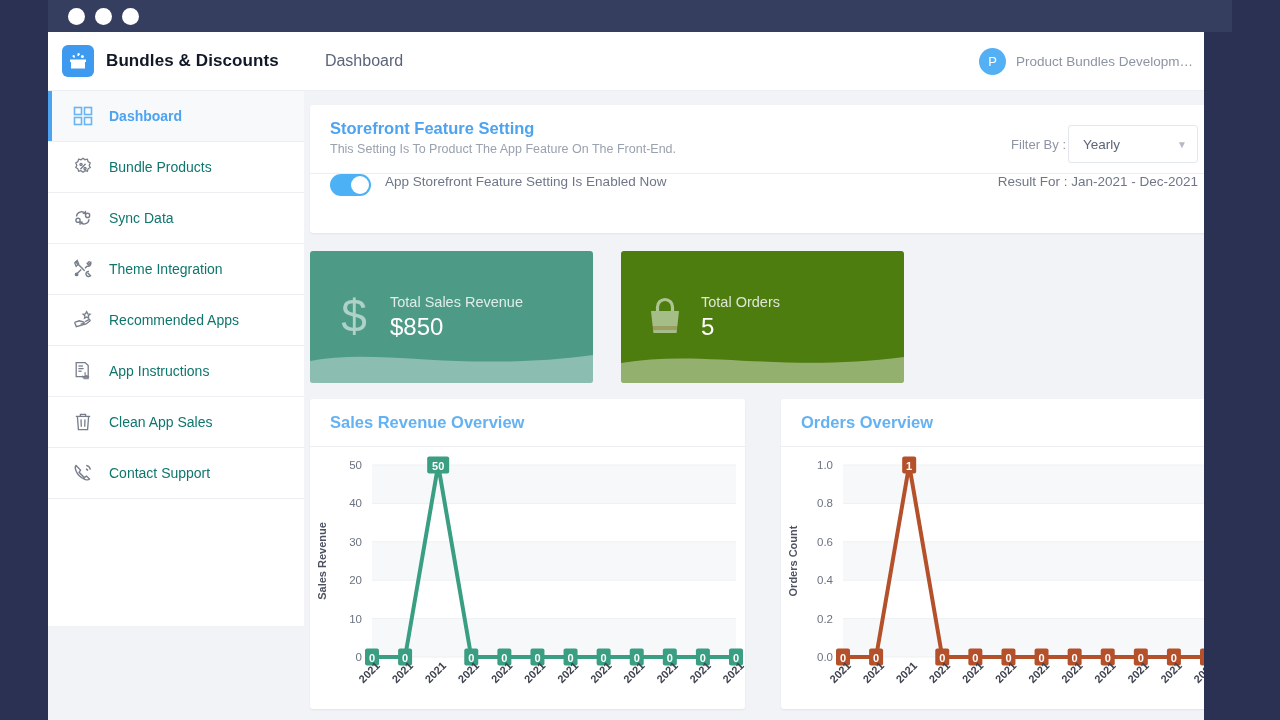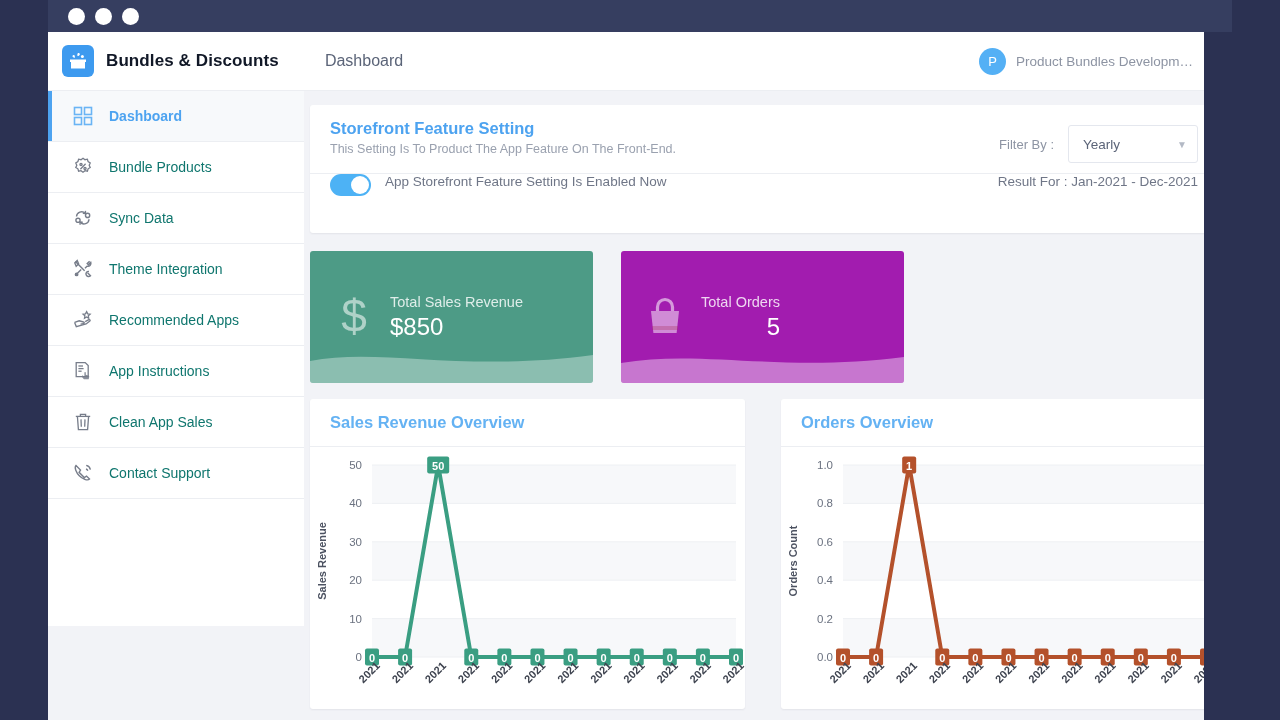--- a/index.html
+++ b/index.html
@@ -90,21 +90,21 @@
 
   .card { background: #ffffff; border-radius: 3px;
     box-shadow: 0 1px 2px rgba(22,30,60,.07); }
 
   
   .storefront { position: relative; width: 906px; height: 128px; }
   .sf-top { display: flex; align-items: flex-start; padding: 14px 18px 0 20px;
     height: 69px; border-bottom: 1px solid #eceef2; }
   .sf-title { font-size: 16.5px; color: #4da3f0; font-weight: bold; }
   .sf-sub { font-size: 12.5px; color: #9aa1af; margin-top: 4px; }
-  .sf-filter { margin-left: auto; display: flex; align-items: center; gap: 14px;
+  .sf-filter { margin-left: auto; display: flex; align-items: center; gap: 2px;
     padding-top: 6px; }
   .filter-label { font-size: 13px; color: #8d94a3; }
   .select {
     width: 130px; height: 38px; border: 1px solid #e4e7ee; border-radius: 3px;
     display: flex; align-items: center; padding: 0 10px 0 14px;
     font-size: 13.5px; color: #5b6478; cursor: pointer; background: #fff;
   }
   .select .sel-caret { margin-left: auto; color: #b3b9c5; font-size: 10px; }
   .sf-bottom { display: flex; height: 58px;
     padding: 0 18px 0 20px; }
@@ -113,21 +113,21 @@
   .toggle::after { content: ""; position: absolute; right: 2px; top: 2px;
     width: 18px; height: 18px; border-radius: 50%; background: #fff; }
   .toggle-text { margin-left: 14px; font-size: 13.5px; color: #6f7687; }
   .result-text { margin-left: auto; font-size: 13.5px; color: #6f7687; }
 
   
   .stats { display: flex; gap: 28px; margin-top: 18px; }
   .stat { position: relative; width: 283px; height: 132px; border-radius: 3px;
     overflow: hidden; display: flex; align-items: center; padding-left: 18px; }
   .stat.green { background: #4d9b86; }
-  .stat.orange { background: #a21caf; text-align: right; }
+  .stat.orange { background: #4d7c0f; }
   .stat-ico { width: 52px; height: 52px; flex: 0 0 52px; opacity: .55; }
   .stat-ico svg { display: block; }
   .stat-txt { margin-left: 10px; position: relative; z-index: 2; }
   .stat-label { font-size: 14.5px; color: rgba(255,255,255,.82); }
   .stat-value { font-size: 24px; color: #ffffff; margin-top: 3px; }
   .wave { position: absolute; left: 0; right: 0; bottom: 0; height: 40px; }
 
   
   .charts { display: flex; gap: 36px; margin-top: 16px; }
   .chart-card { width: 438px; height: 310px; position: relative; overflow: hidden; }

